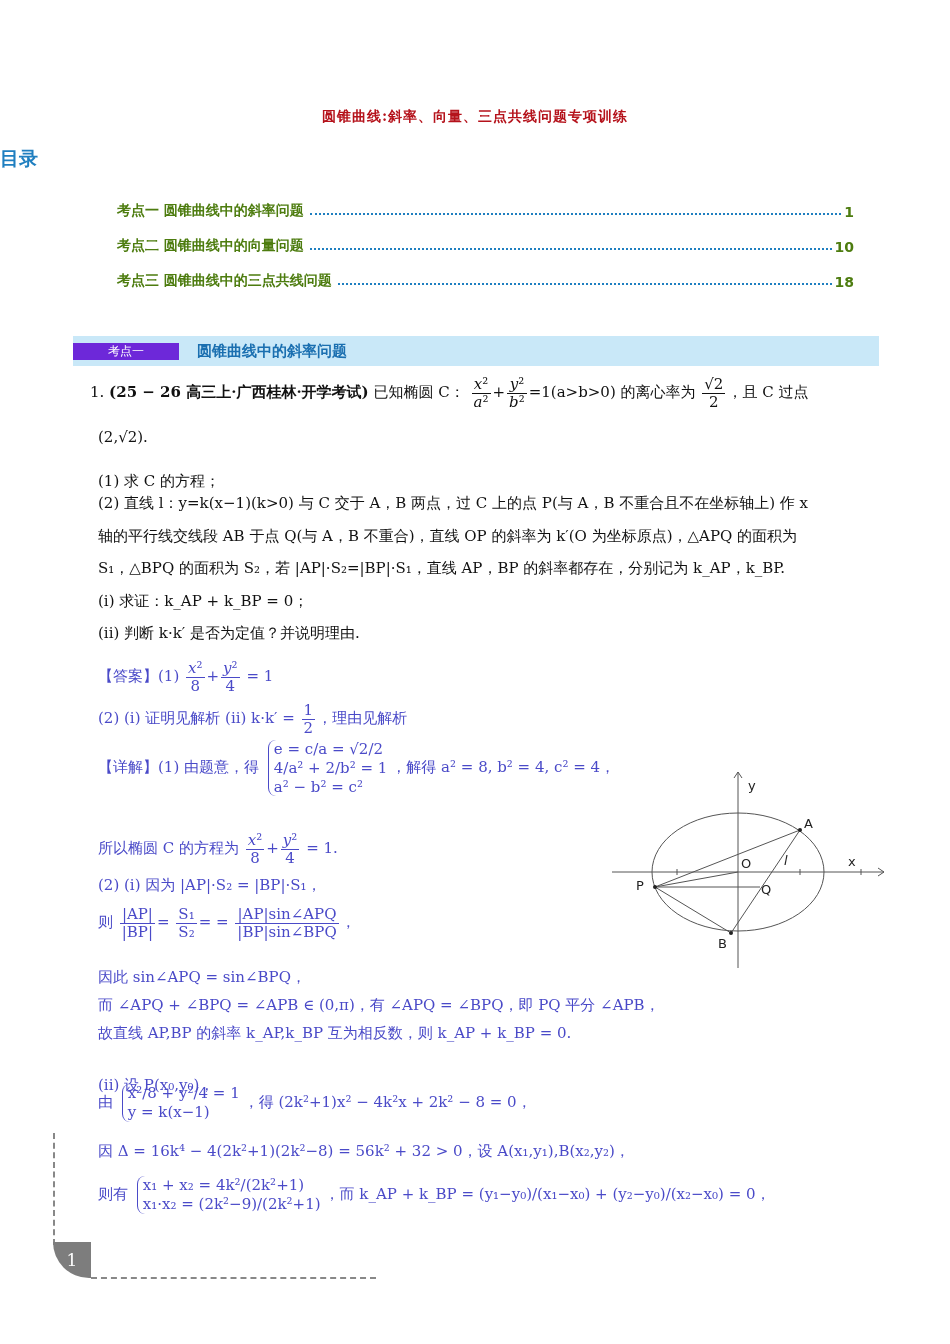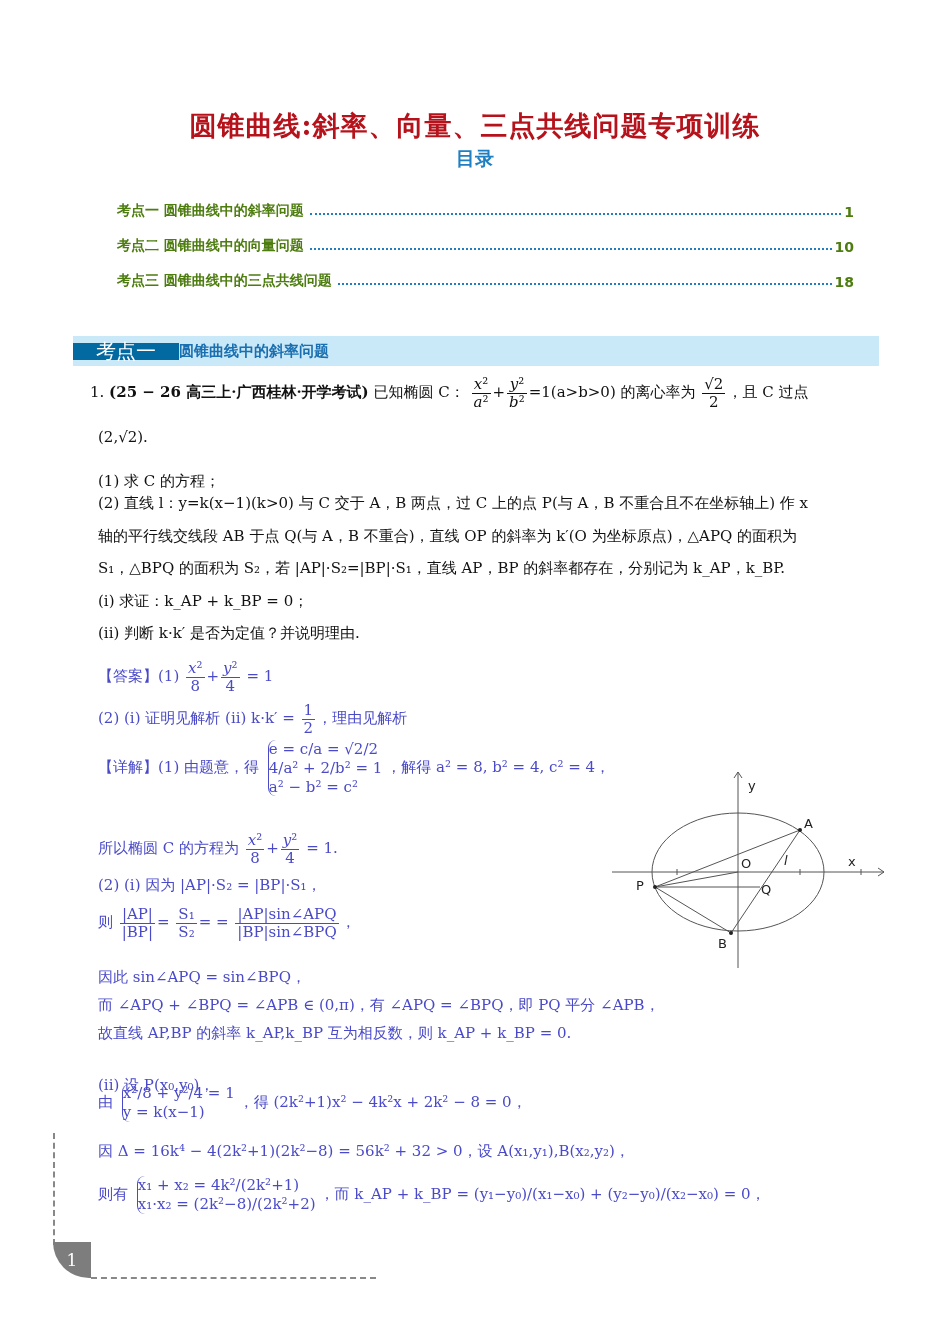--- a/index.html
+++ b/index.html
@@ -1,43 +1,43 @@
 <!DOCTYPE html>
 <html><head>
 <meta charset="utf-8">
 <style>
   html, body { margin: 0; padding: 0; background: #ffffff; }
   body { width: 950px; height: 1344px; position: relative; overflow: hidden;
          font-family: "DejaVu Serif", "Liberation Serif", serif; color: #111; }
   .title { position: absolute; top: 108px; left: 0; width: 950px; text-align: center;
-           font-size: 27px; font-weight: bold; color: #b5121b; letter-spacing: 1px;
+           font-size: 14px; font-weight: bold; color: #b5121b; letter-spacing: 1px;
            font-family: "DejaVu Serif", serif; }
-  .toc-title { position: absolute; top: 146px; left: 0; width: 950px; text-align: center;
+  .toc-title { position: absolute; top: 146px; left: 0; width: 950px; 
            font-size: 19px; font-weight: bold; color: #1f7fc0; font-family: "DejaVu Sans", sans-serif; }
   .toc { position: absolute; left: 117px; width: 737px; top: 185px; }
   .toc-row { display: flex; align-items: flex-end; height: 35px; color: #4d7c0f;
              font-family: "DejaVu Sans", sans-serif; font-size: 14px; font-weight: bold; }
   .toc-row .lbl { white-space: nowrap; }
   .toc-row .dots { flex: 1; border-bottom: 2px dotted #1f7fc0; margin: 0 3px 5px 6px; height: 1px; }
   .toc-row .pg { white-space: nowrap; }
   .section-bar { position: absolute; top: 336px; left: 73px; width: 806px; height: 30px;
                  background: #c9e8f8; display: flex; align-items: center; }
-  .section-tag { width: 106px; height: 17px; background: #0369a1; color: #fff;
-                 font-family: "DejaVu Sans", sans-serif; font-size: 20px;
+  .section-tag { width: 106px; height: 17px; background: #6d28d9; color: #fff;
+                 font-family: "DejaVu Sans", sans-serif; font-size: 12px;
                  display: flex; align-items: center; justify-content: center; }
-  .section-name { color: #1a6fb0; font-size: 15px; font-weight: bold;
+  .section-name { margin-left: 18px; color: #1a6fb0; font-size: 15px; font-weight: bold;
                   font-family: "DejaVu Sans", sans-serif; }
   .line { position: absolute; left: 98px; white-space: nowrap; font-size: 15px; }
   .blue { color: #4a4ac8; }
   .frac { display: inline-block; vertical-align: middle; text-align: center; margin: 0 2px; line-height: 1.1; }
   .frac span { display: block; padding: 0 2px; }
   .frac .num { border-bottom: 1px solid currentColor; }
   i { font-style: italic; }
   .brace { display: inline-block; vertical-align: middle; border-left: 1.5px solid currentColor;
-           border-radius: 8px 0 0 8px; margin: 0 4px; line-height: 1.25; }
+           border-radius: 8px 0 0 8px; padding-left: 5px; margin: 0 4px; line-height: 1.25; }
   .brace div { white-space: nowrap; }
   .diagram { position: absolute; left: 608px; top: 762px; }
   .page-corner { position: absolute; left: 53px; top: 1242px; width: 38px; height: 36px;
                  background: #7d7d7d; border-bottom-left-radius: 36px; color: #fff;
                  font-size: 17px; display: flex; align-items: center; justify-content: center;
                  font-family: "DejaVu Serif", serif; }
   .dash-v { position: absolute; left: 53px; top: 1133px; height: 112px; border-left: 2px dashed #888; }
   .dash-h { position: absolute; left: 91px; top: 1277px; width: 285px; border-top: 2px dashed #888; }
 </style>
 </head>
@@ -124,21 +124,21 @@
   <span class="brace">
     <div>x²/8 + y²/4 = 1</div>
     <div>y = k(x−1)</div>
   </span><span>，得 (2k²+1)x² − 4k²x + 2k² − 8 = 0，</span>
 </div>
 <div class="line blue" style="top:1142px;">因 Δ = 16k⁴ − 4(2k²+1)(2k²−8) = 56k² + 32 &gt; 0，设 A(x₁,y₁),B(x₂,y₂)，</div>
 <div class="line blue" style="top:1176px;">
   <span>则有</span>
   <span class="brace">
     <div>x₁ + x₂ = 4k²/(2k²+1)</div>
-    <div>x₁·x₂ = (2k²−8)/(2k²+2)</div>
+    <div>x₁·x₂ = (2k²−9)/(2k²+1)</div>
   </span><span>，而 k_AP + k_BP = (y₁−y₀)/(x₁−x₀) + (y₂−y₀)/(x₂−x₀) = 0，</span>
 </div>
 
 <svg class="diagram" width="282" height="210" viewBox="0 0 282 210">
   <g stroke="#555" fill="none" stroke-width="1">
     <line x1="4" y1="110" x2="276" y2="110"></line>
     <polyline points="270,106 276,110 270,114"></polyline>
     <line x1="130" y1="206" x2="130" y2="10"></line>
     <polyline points="126,16 130,10 134,16"></polyline>
     <ellipse cx="130" cy="110" rx="86" ry="59"></ellipse>

